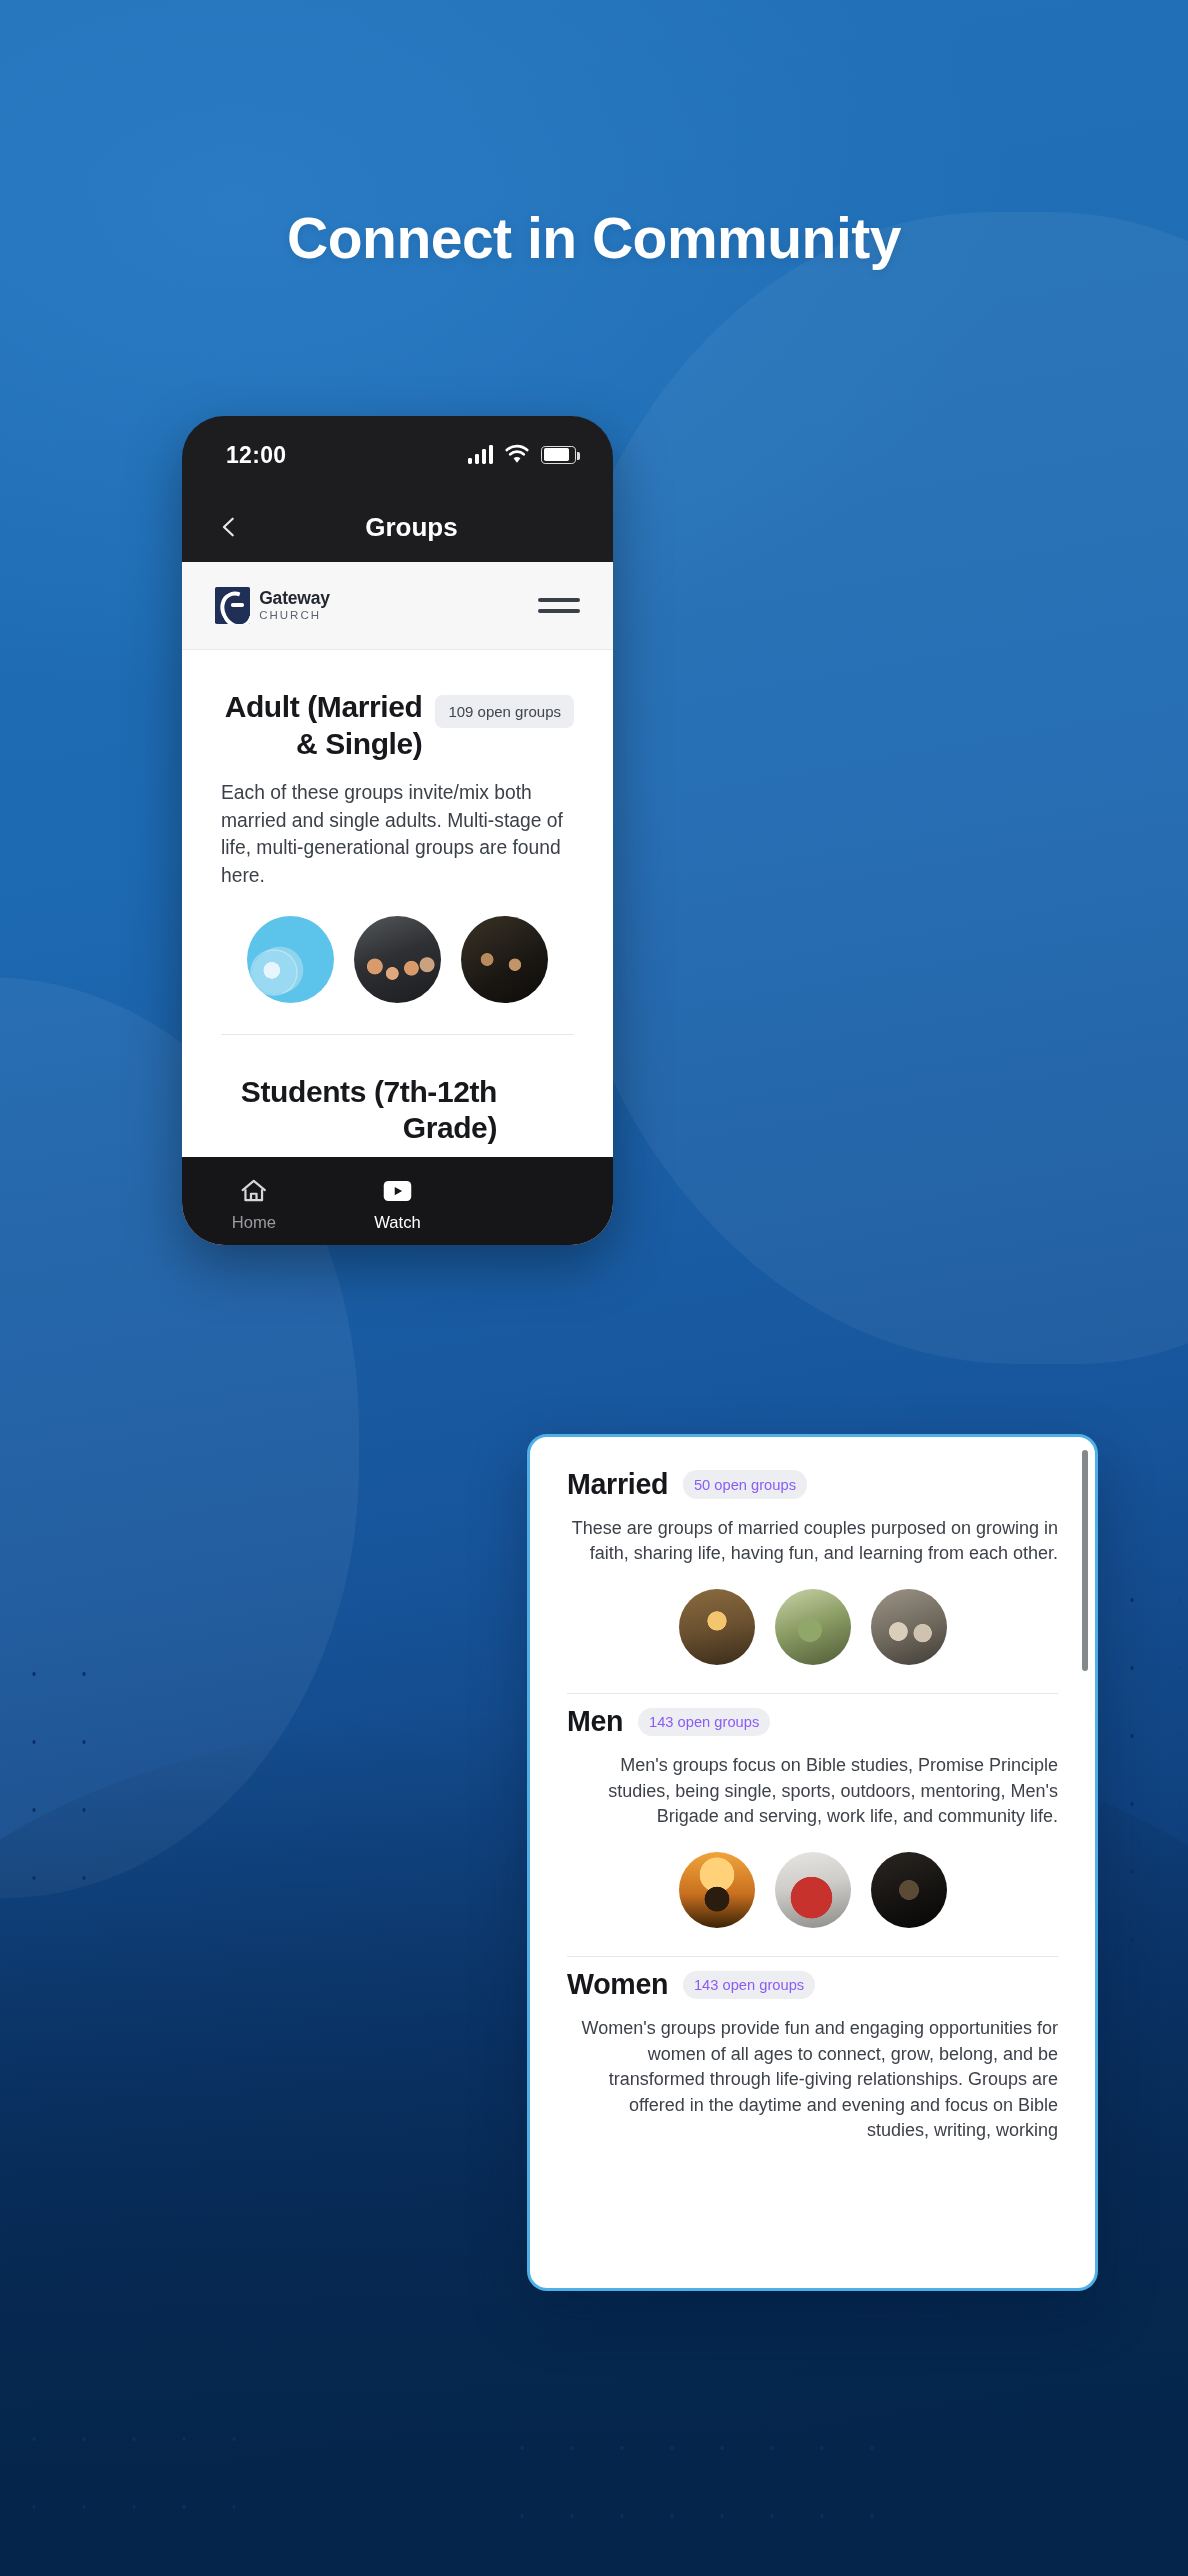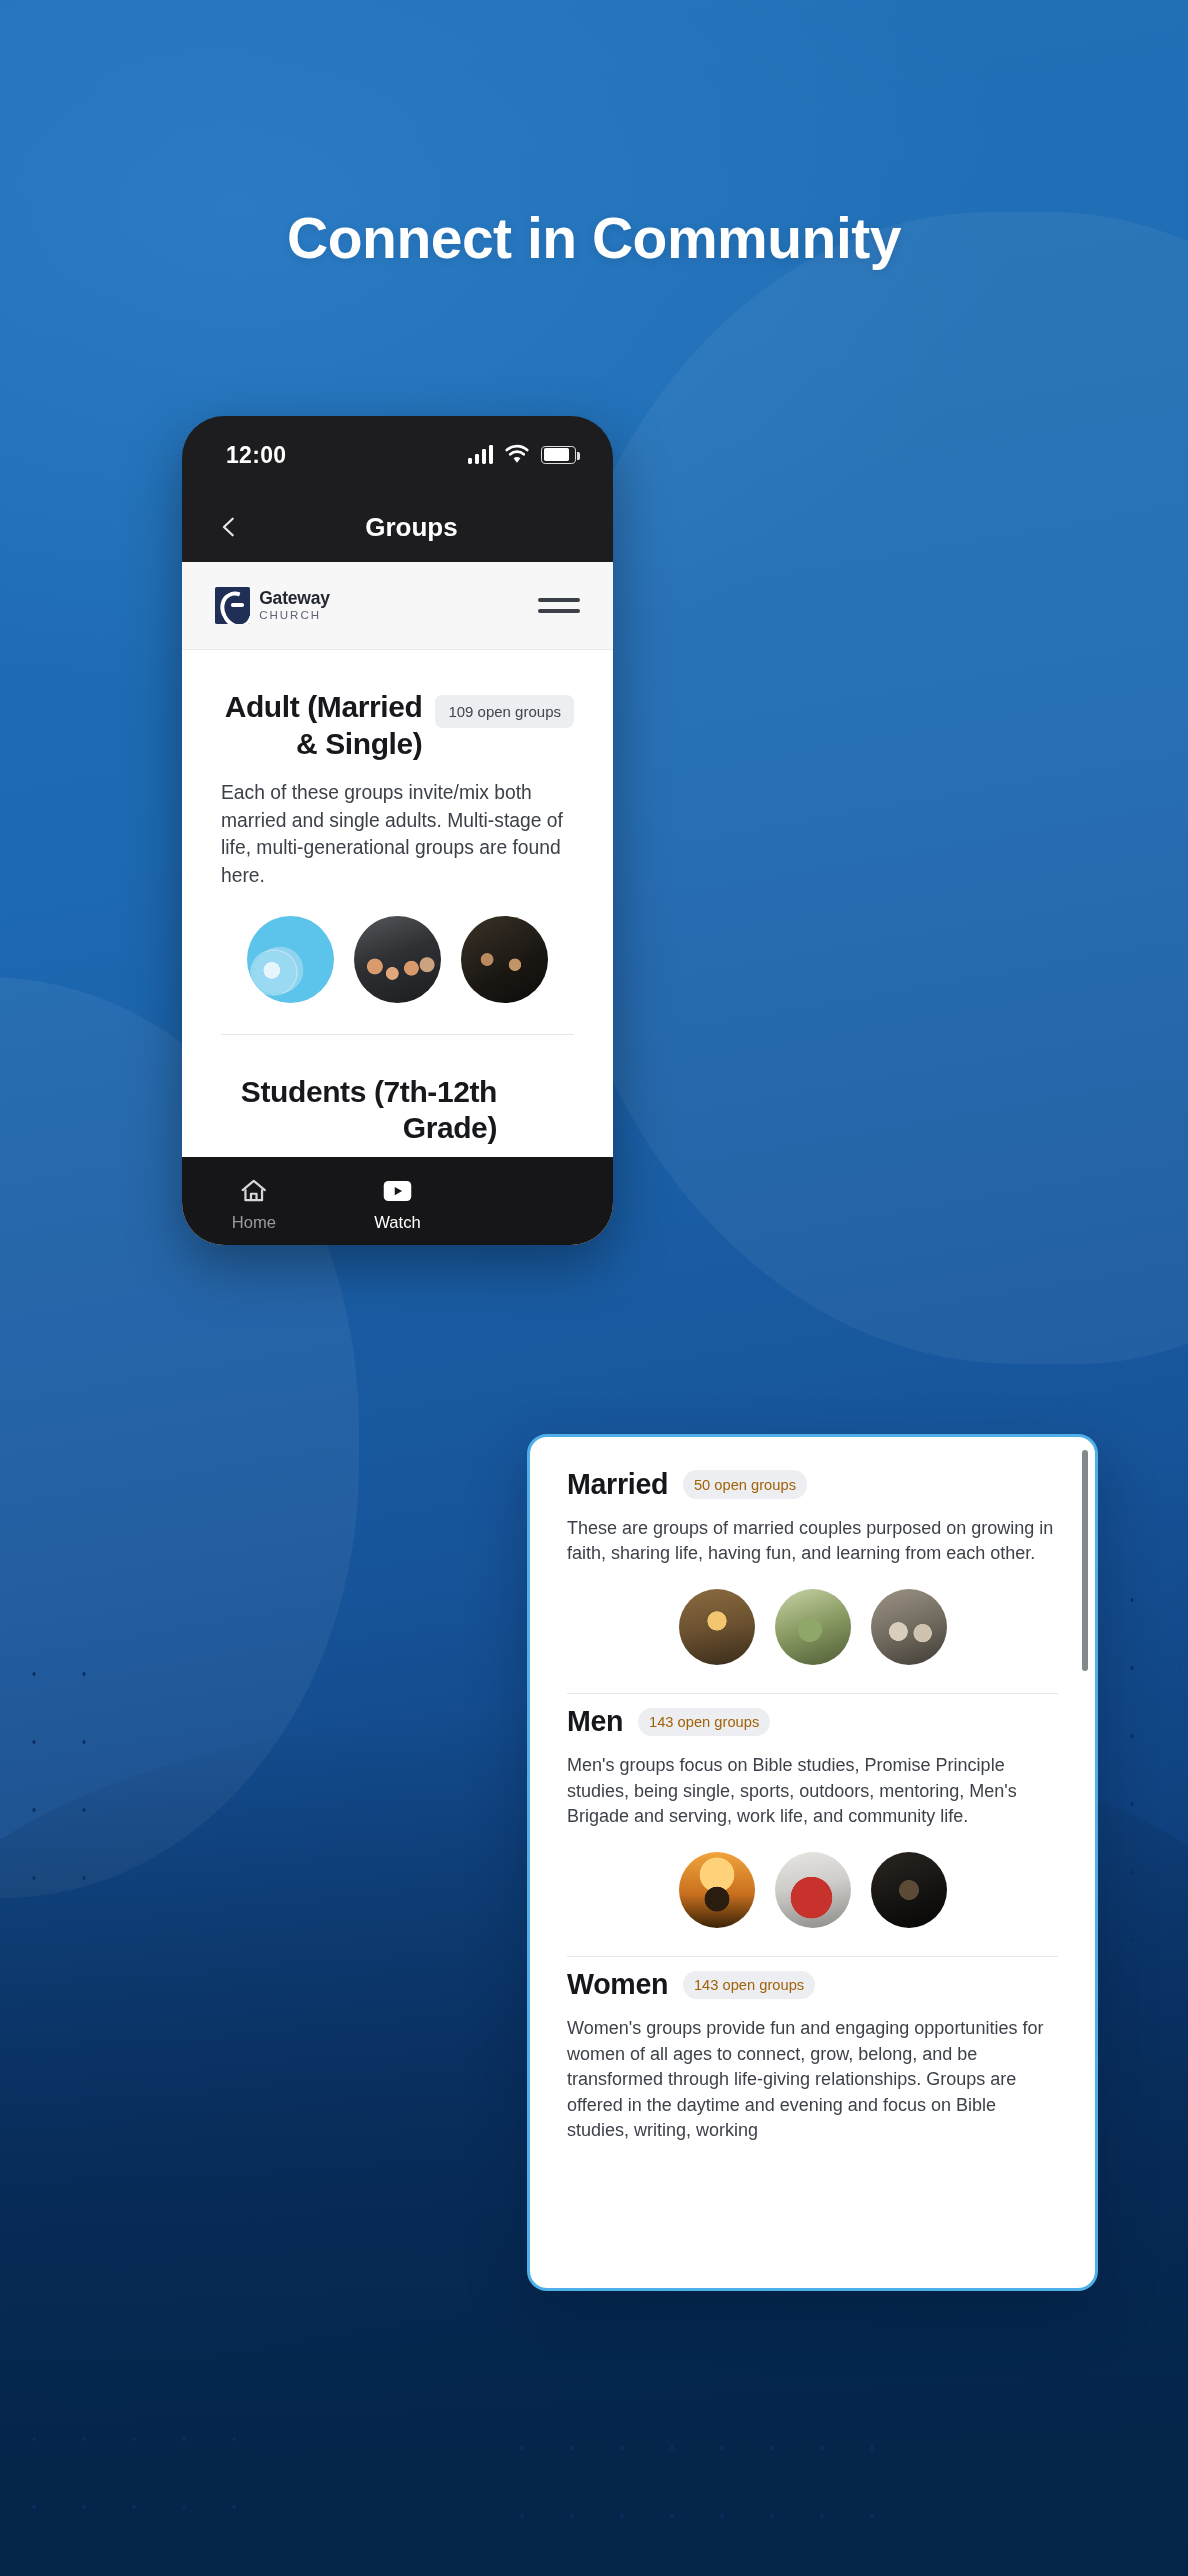--- a/index.html
+++ b/index.html
@@ -178,25 +178,26 @@
   .tab .ticon { height:33px; display:flex; align-items:center; justify-content:center; }
   .tab .tlabel { font-size:16.6px; margin-top:5.5px; }
   .tab.active { color:#ffffff; }
 
   
   #overlay-card {
     position:absolute; left:527px; top:1434px; width:571px; height:857px;
     background:#ffffff; border:3.7px solid #4fb0e8; border-radius:20px;
     box-shadow:0 22px 59px rgba(0,20,50,.33);
     overflow:hidden;
+    text-align:right;
   }
   .ov-scroll { padding:31px 37px 0 37px; position:relative; height:100%; }
   .ov-head { display:flex; align-items:center; gap:14.7px; }
   .ov-title { font-size:28.6px; font-weight:bold; color:#15171b; letter-spacing:-0.3px; }
-  .ov-badge { background:#eceef1; color:#a16207; font-size:14.7px; padding:6.4px 11px; border-radius:14px; white-space:nowrap;}
+  .ov-badge { background:#eceef1; color:#8b5cf6; font-size:14.7px; padding:6.4px 11px; border-radius:14px; white-space:nowrap;}
   .ov-desc { font-size:18px; line-height:1.42; color:#3d424a; margin-top:14.7px; }
   .ov-avatars { display:flex; gap:20px; justify-content:center; margin-top:22px; }
   .ov-av { width:76px; height:76px; border-radius:50%; flex:none; }
   .ov-div { height:0.9px; background:#e6e7ea; margin-top:28px; }
   .ov-block { padding-bottom:1.8px; }
   .ov-block + .ov-block { margin-top:10px; }
   .scrollthumb {
     position:absolute; right:7.4px; top:13px; width:5.5px; height:221px;
     background:#6f7478; border-radius:3.7px; opacity:.85;
   }

